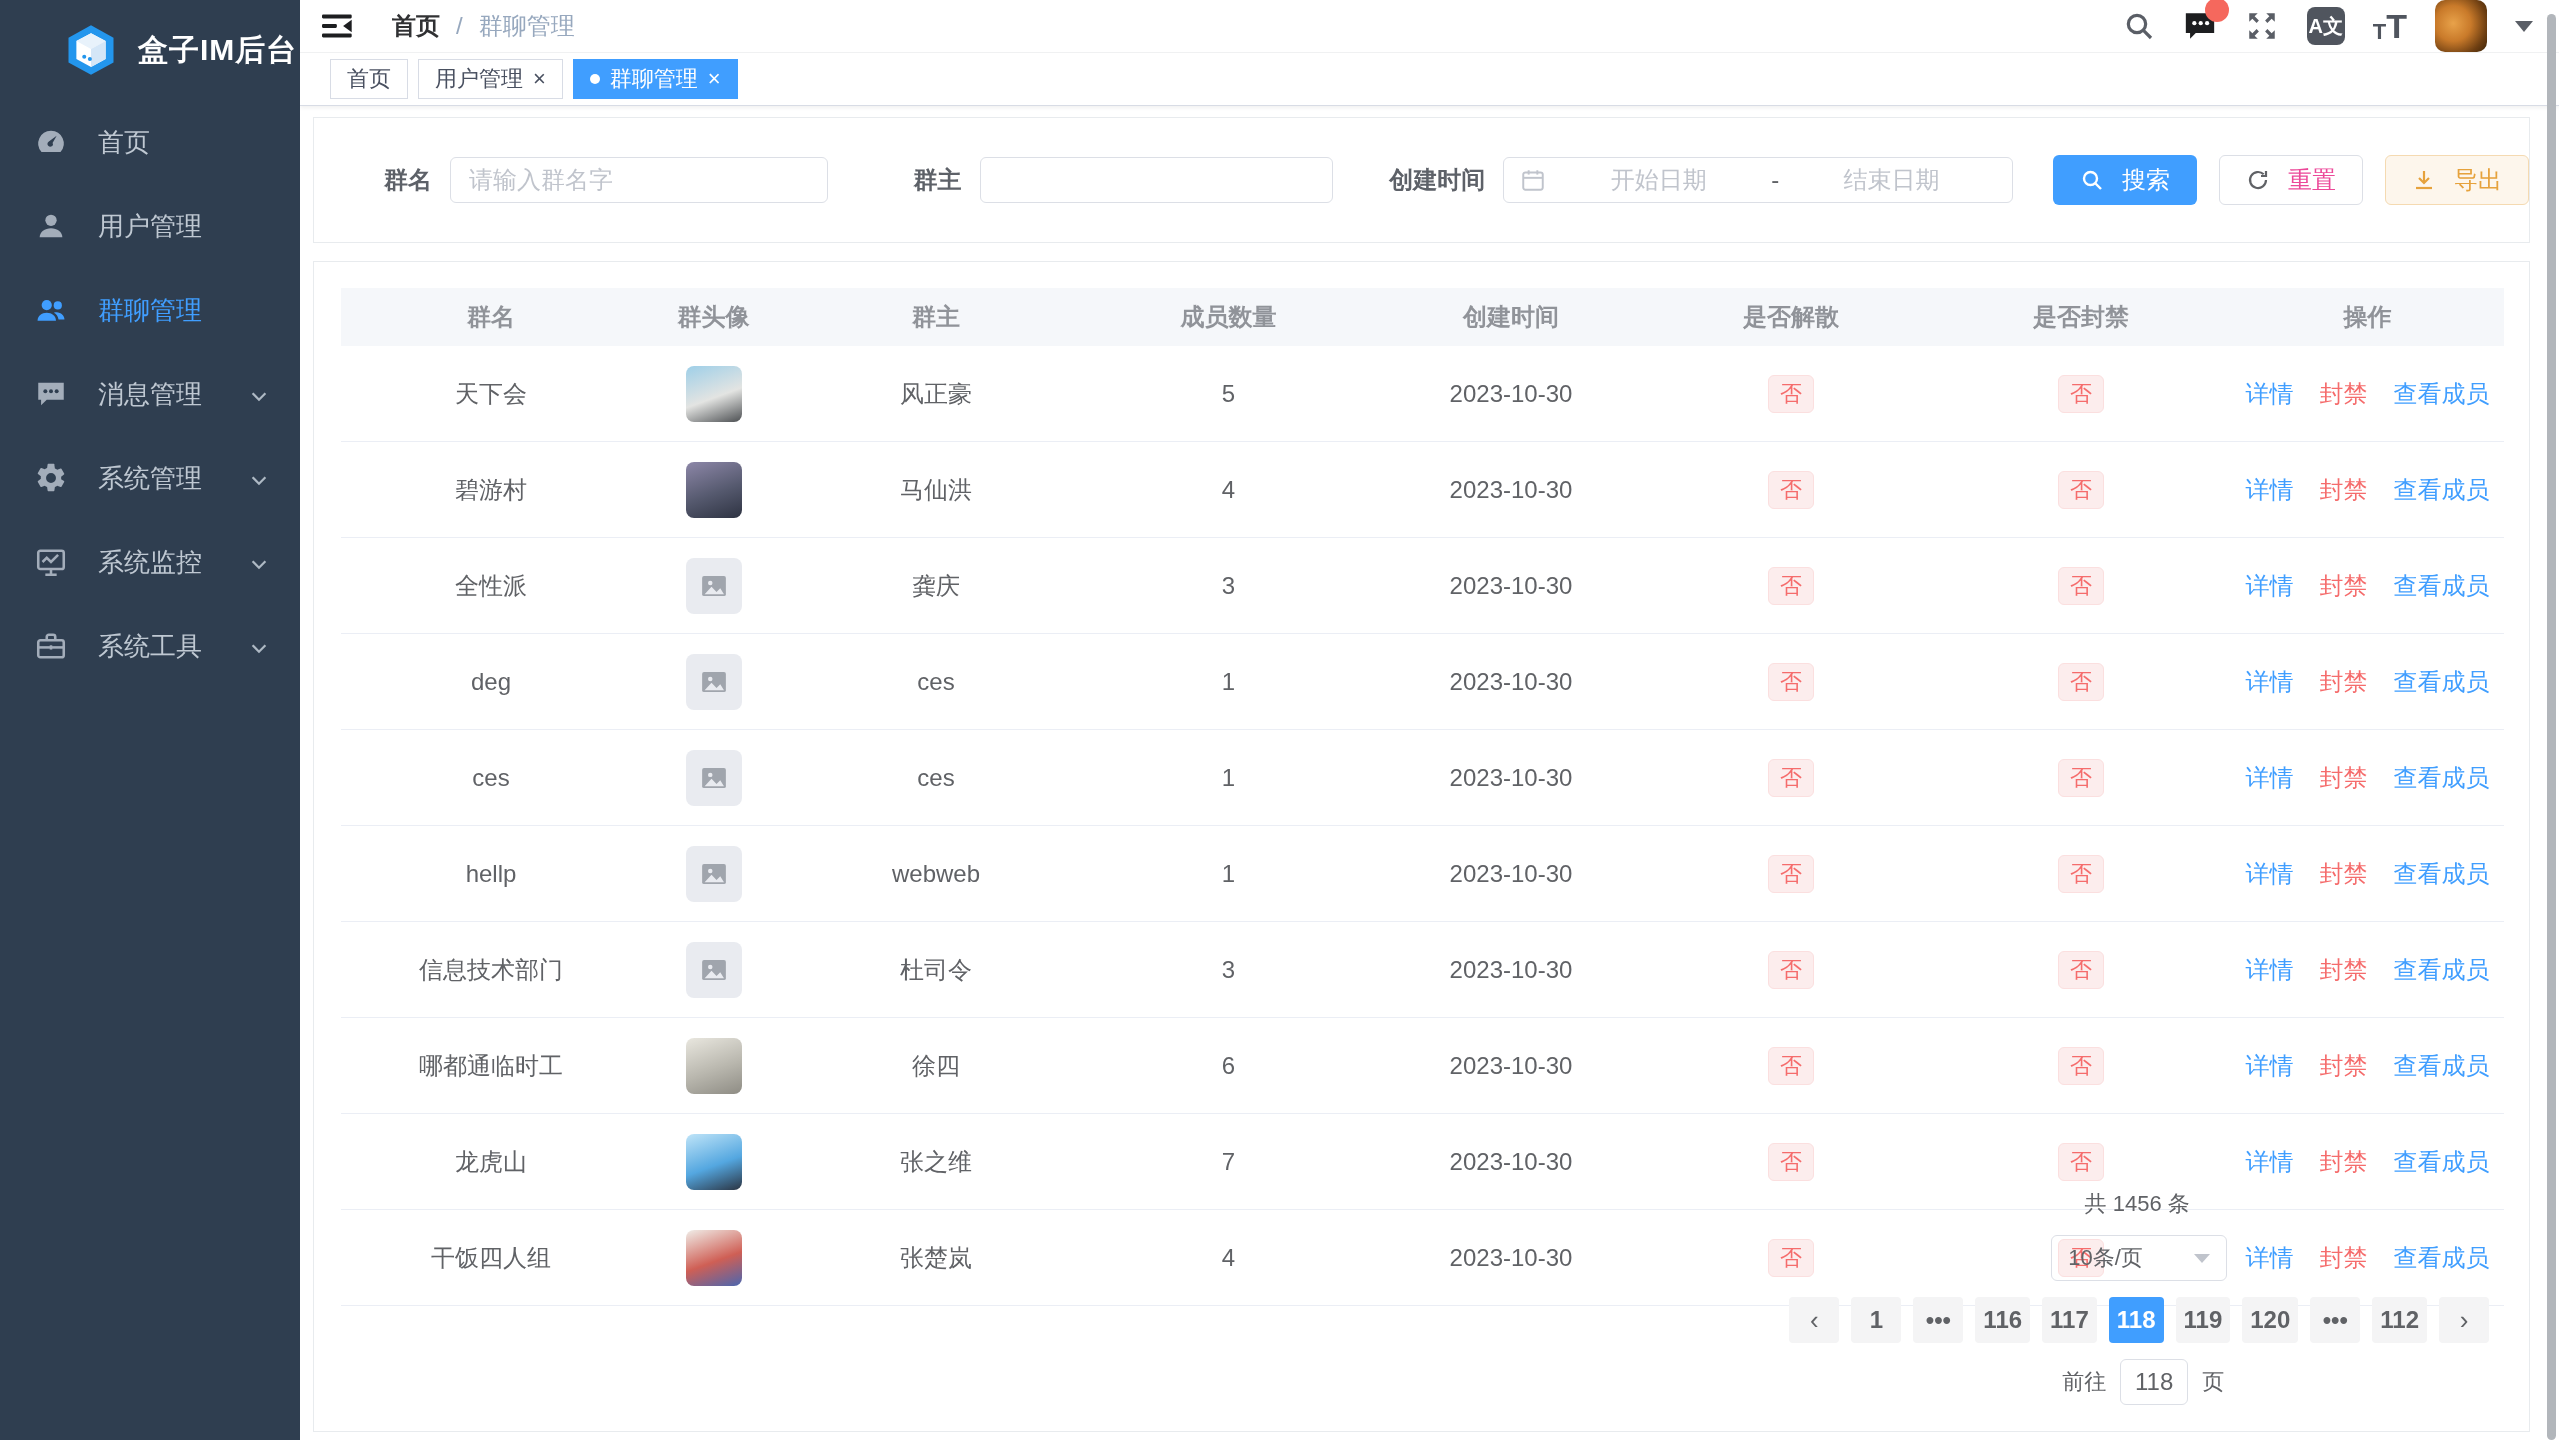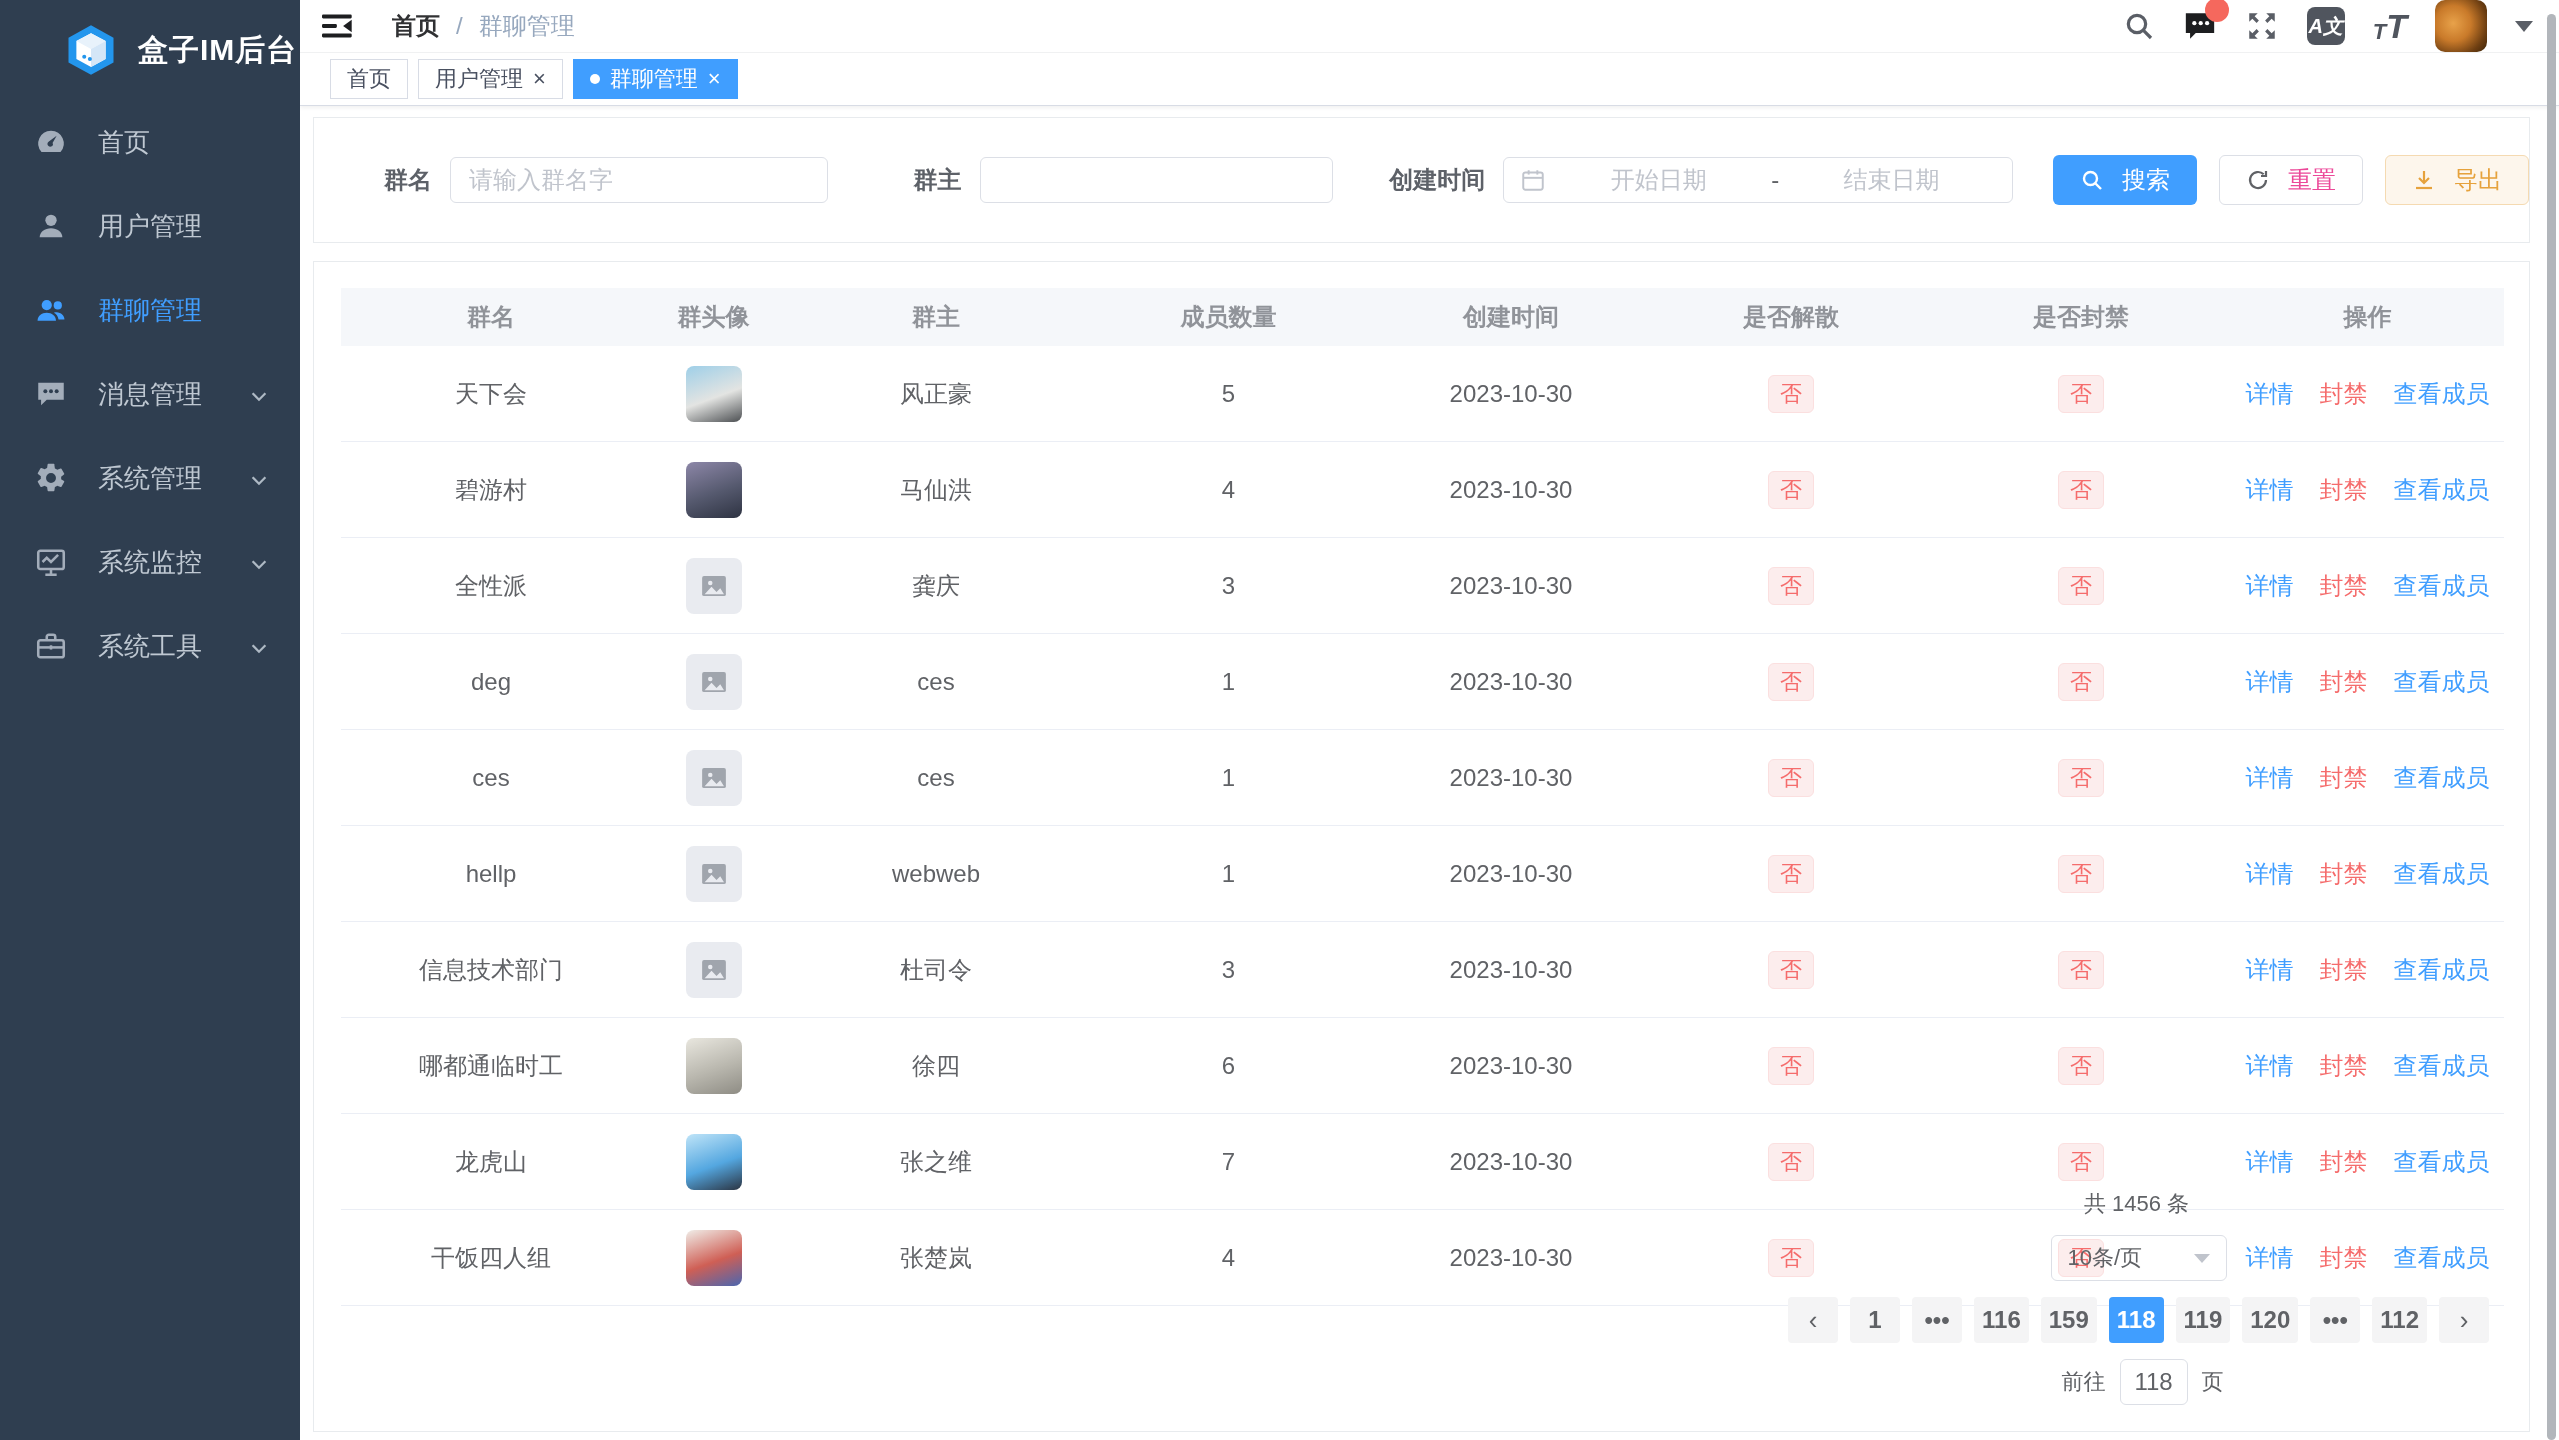--- a/index.html
+++ b/index.html
@@ -21,21 +21,21 @@
   .menu-item.active { color:#409EFF; }
   .menu-item.active .mi-icon { color:#409EFF; }
   .menu-item .chev { position:absolute; right:30px; top:50%; transform:translateY(-50%); width:22px; height:22px; color:#aeb9c4; }
   
   .navbar { position:absolute; left:300px; top:0; width:2259px; height:53px; background:#fff; display:flex; align-items:center; border-bottom:1px solid #f0f1f2; z-index:4; }
   .hamburger { margin-left:22px; width:32px; height:28px; cursor:pointer; color:#1d1e20; display:flex; }
   .breadcrumb { display:flex; align-items:center; gap:16px; margin-left:38px; font-size:24px; }
   .bc-current-root { color:#303133; font-weight:bold; cursor:pointer; }
   .bc-sep { color:#97a8be; }
   .bc-leaf { color:#97a8be; }
-  .nav-right { margin-left:auto; margin-right:26px; display:flex; align-items:center; gap:28px; height:53px;font-style:italic; }
+  .nav-right { margin-left:auto; margin-right:26px; display:flex; align-items:center; gap:28px; height:53px; }
   .nav-icon { cursor:pointer; color:#5a5e66; display:flex; align-items:center; position:relative; }
   .msg-wrap { position:relative; }
   .msg-badge { position:absolute; top:-12px; right:-12px; width:24px; height:24px; border-radius:50%; background:#f5685d; }
   .lang-box { width:38px; height:38px; background:#50555e; border-radius:8px; color:#fff; display:flex; align-items:center; justify-content:center; font-size:20px; font-weight:bold; }
   .fontsize-box { display:flex; align-items:flex-end; color:#50555e; font-weight:bold; }
   .fontsize-box .t-small { font-size:22px; line-height:1; }
   .fontsize-box .t-big { font-size:34px; line-height:1; }
   .nav-avatar { width:52px; height:52px; border-radius:10px; background:
       radial-gradient(circle at 35% 45%, #e8a24a 0%, #c97a2a 40%, #6e3f12 75%, #3c2408 100%);
       cursor:pointer; }
@@ -573,21 +573,21 @@
     <span class="pg-total">共 1456 条</span>
     <div class="pg-select">
       <span>10条/页</span>
       <span class="sel-chev"></span>
     </div>
     <div class="pg-btns" id="pg-btns">
       <span class="pg-btn nav-arrow">‹</span>
     <span class="pg-btn">1</span>
         <span class="pg-btn">•••</span>
         <span class="pg-btn">116</span>
-        <span class="pg-btn">159</span>
+        <span class="pg-btn">117</span>
         <span class="pg-btn active">118</span>
         <span class="pg-btn">119</span>
         <span class="pg-btn">120</span>
         <span class="pg-btn">•••</span>
         <span class="pg-btn">112</span>
         <span class="pg-btn nav-arrow">›</span>
       </div>
     <div class="pg-goto">
       <span>前往</span>
       <input class="goto-input" value="118" style="">

